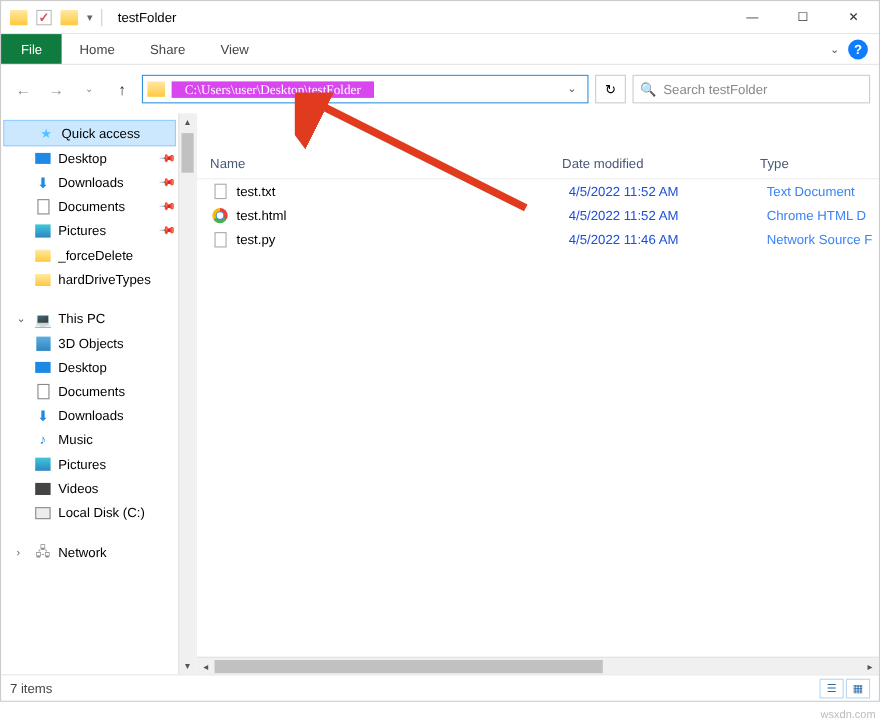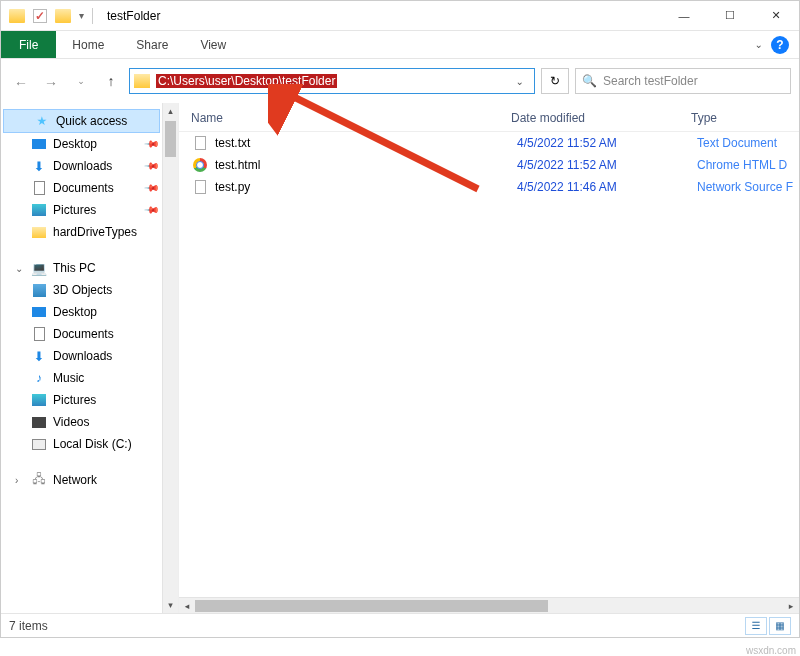--- a/index.html
+++ b/index.html
@@ -25,21 +25,21 @@
   .rb-right { margin-left: auto; display: flex; align-items: center; padding-right: 10px; gap: 8px; }
   .help-icon { width: 18px; height: 18px; border-radius: 50%; background: #0f7bff; color: #fff; display: flex; align-items: center; justify-content: center; font-size: 12px; font-weight: bold; }
   .chev { color: #555; font-size: 10px; }
   
   
   .navbar { height: 36px; display: flex; align-items: center; padding: 0 8px; gap: 6px; margin-top: 4px; }
   .nav-arrow { width: 24px; height: 24px; display: flex; align-items: center; justify-content: center; color: #888; font-size: 14px; cursor: pointer; }
   .nav-arrow.active { color: #333; }
   .addr-box { flex: 1; height: 26px; border: 1px solid #3393df; display: flex; align-items: center; padding: 0 4px; background: #fff; }
   .addr-folder-icon { width: 16px; height: 14px; background: linear-gradient(#ffe9a6, #ffc93c); margin-right: 6px; }
-  .addr-text { background: #b91c1c; color: #fff; padding: 0 2px; font-size: 12px; }
+  .addr-text { background: #d946ef; color: #fff; padding: 0 12px; font-size: 12px; font-family: Liberation Serif, serif; }
   .addr-chev { margin-left: auto; color: #555; font-size: 10px; padding: 0 6px; }
   .refresh { width: 28px; height: 26px; border: 1px solid #ccc; display: flex; align-items: center; justify-content: center; cursor: pointer; }
   .search-box { width: 216px; height: 26px; border: 1px solid #ccc; display: flex; align-items: center; padding: 0 6px; color: #888; gap: 6px; }
   
   
   .body { flex: 1; display: flex; min-height: 0; border-top: 4px solid transparent; }
   
   
   .navpane { width: 178px; display: flex; border-right: 1px solid #eee; }
   .navcontent { flex: 1; padding-top: 6px; overflow: hidden; }
@@ -61,21 +61,21 @@
   .ico-folder { background: linear-gradient(#ffe9a6, #ffc93c); width: 14px; height: 11px; }
   .ico-pc { font-size: 13px; }
   .ico-3d { background: linear-gradient(#5dade2, #2e86c1); width: 13px; height: 13px; }
   .ico-music { color: #1e88e5; }
   .ico-video { background: #444; width: 14px; height: 11px; }
   .ico-disk { border: 1px solid #888; width: 14px; height: 11px; background: #eee; }
   .ico-net { color: #888; }
   .tree-toggle { width: 10px; font-size: 10px; color: #666; }
   
   
-  .filelist { flex: 1; display: flex; flex-direction: column; }
+  .filelist { flex: 1; display: flex; flex-direction: column; margin-top: 31px; }
   .columns { display: flex; border-bottom: 1px solid #eee; padding: 8px 0 6px 12px; color: #495878; font-size: 12px; }
   .col-name { width: 320px; }
   .col-date { width: 180px; }
   .col-type { flex: 1; }
   .row { display: flex; padding: 3px 0 3px 12px; align-items: center; }
   .file-icon { width: 18px; height: 16px; margin-right: 6px; display: flex; align-items: center; justify-content: center; }
   .fi-txt { border: 1px solid #aaa; width: 11px; height: 14px; background: #fff; }
   .fi-chrome { width: 14px; height: 14px; border-radius: 50%; background: conic-gradient(#ea4335 0 120deg, #4caf50 120deg 240deg, #fbbc05 240deg 360deg); position: relative; }
   .fi-chrome::after { content: ''; position: absolute; width: 6px; height: 6px; background: #fff; border: 1px solid #4285f4; border-radius: 50%; top: 3px; left: 3px; }
   .fi-py { border: 1px solid #aaa; width: 11px; height: 14px; }
@@ -176,20 +176,27 @@
                 </span>
     <span>Documents</span>
     <span class="pin">📌</span>
   </div>
               <div class="nav-item">
     <span class="ni-icon">
                   <span class="ico-pic"></span>
                 </span>
     <span>Pictures</span>
     <span class="pin">📌</span>
+  </div>
+              <div class="nav-item">
+    <span class="ni-icon">
+                  <span class="ico-folder"></span>
+                </span>
+    <span>_forceDelete</span>
+
   </div>
               <div class="nav-item">
     <span class="ni-icon">
                   <span class="ico-folder"></span>
                 </span>
     <span>hardDriveTypes</span>
 
   </div>
             </div>
         </div>

